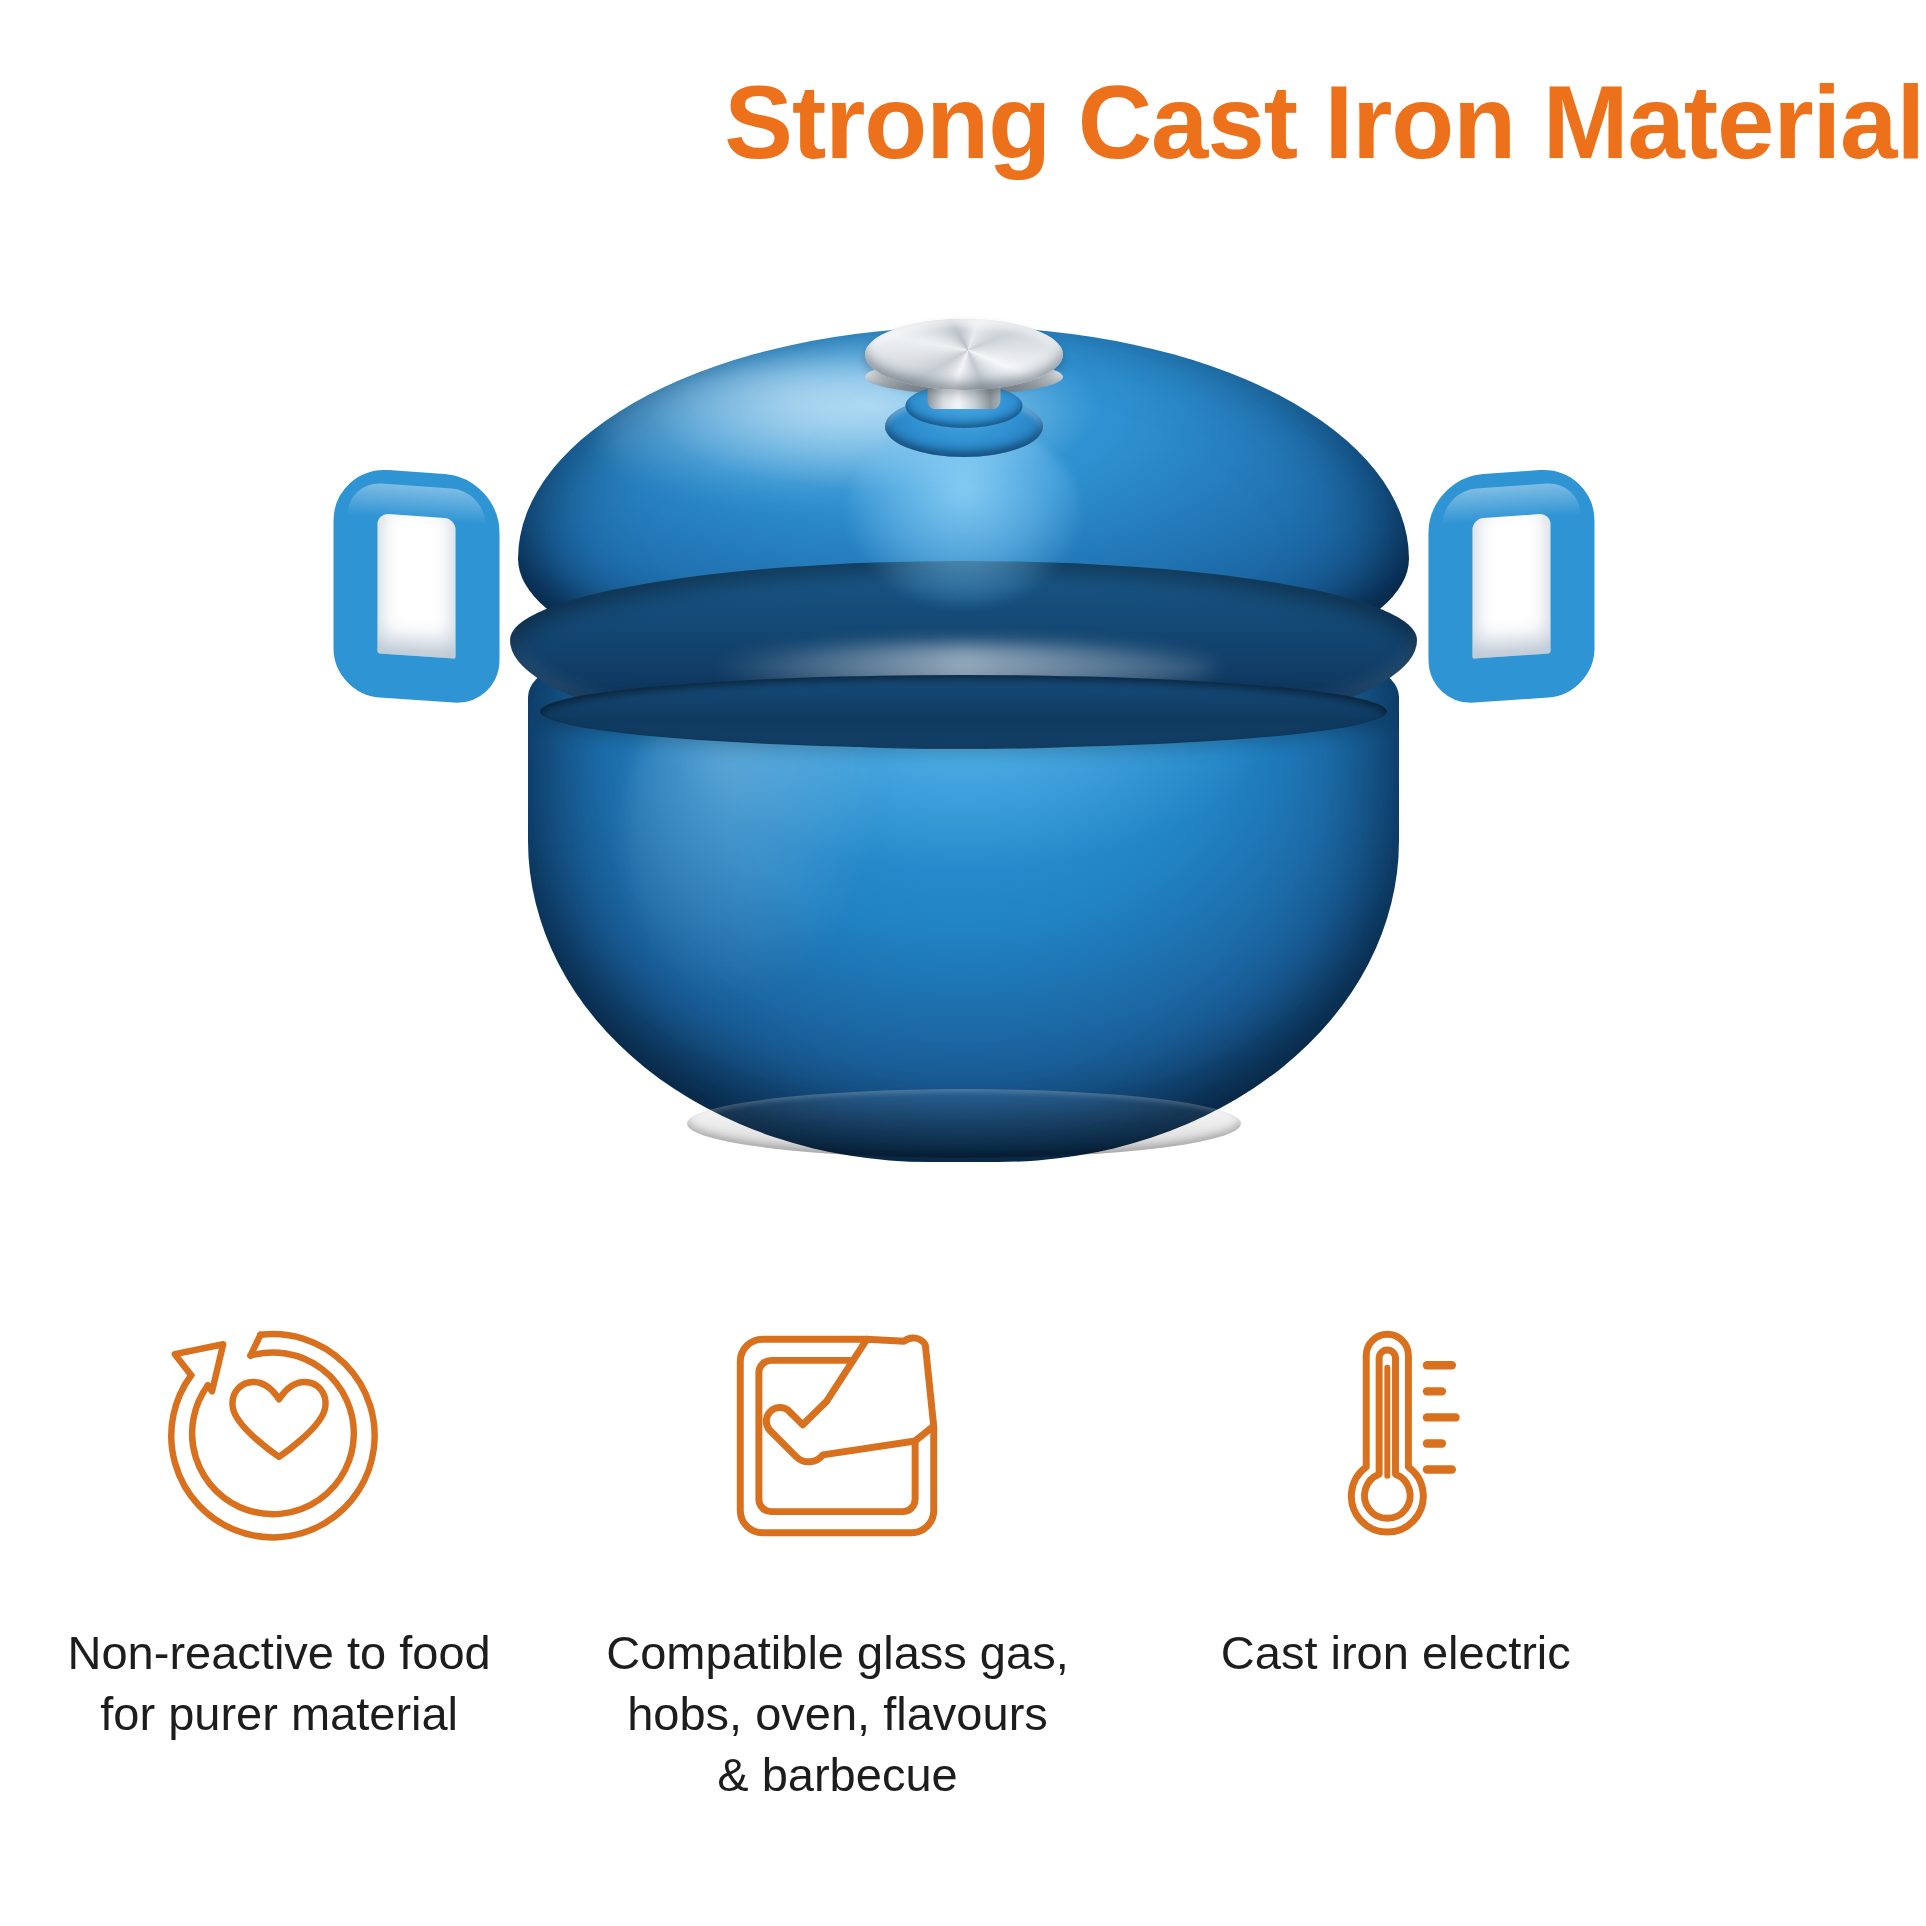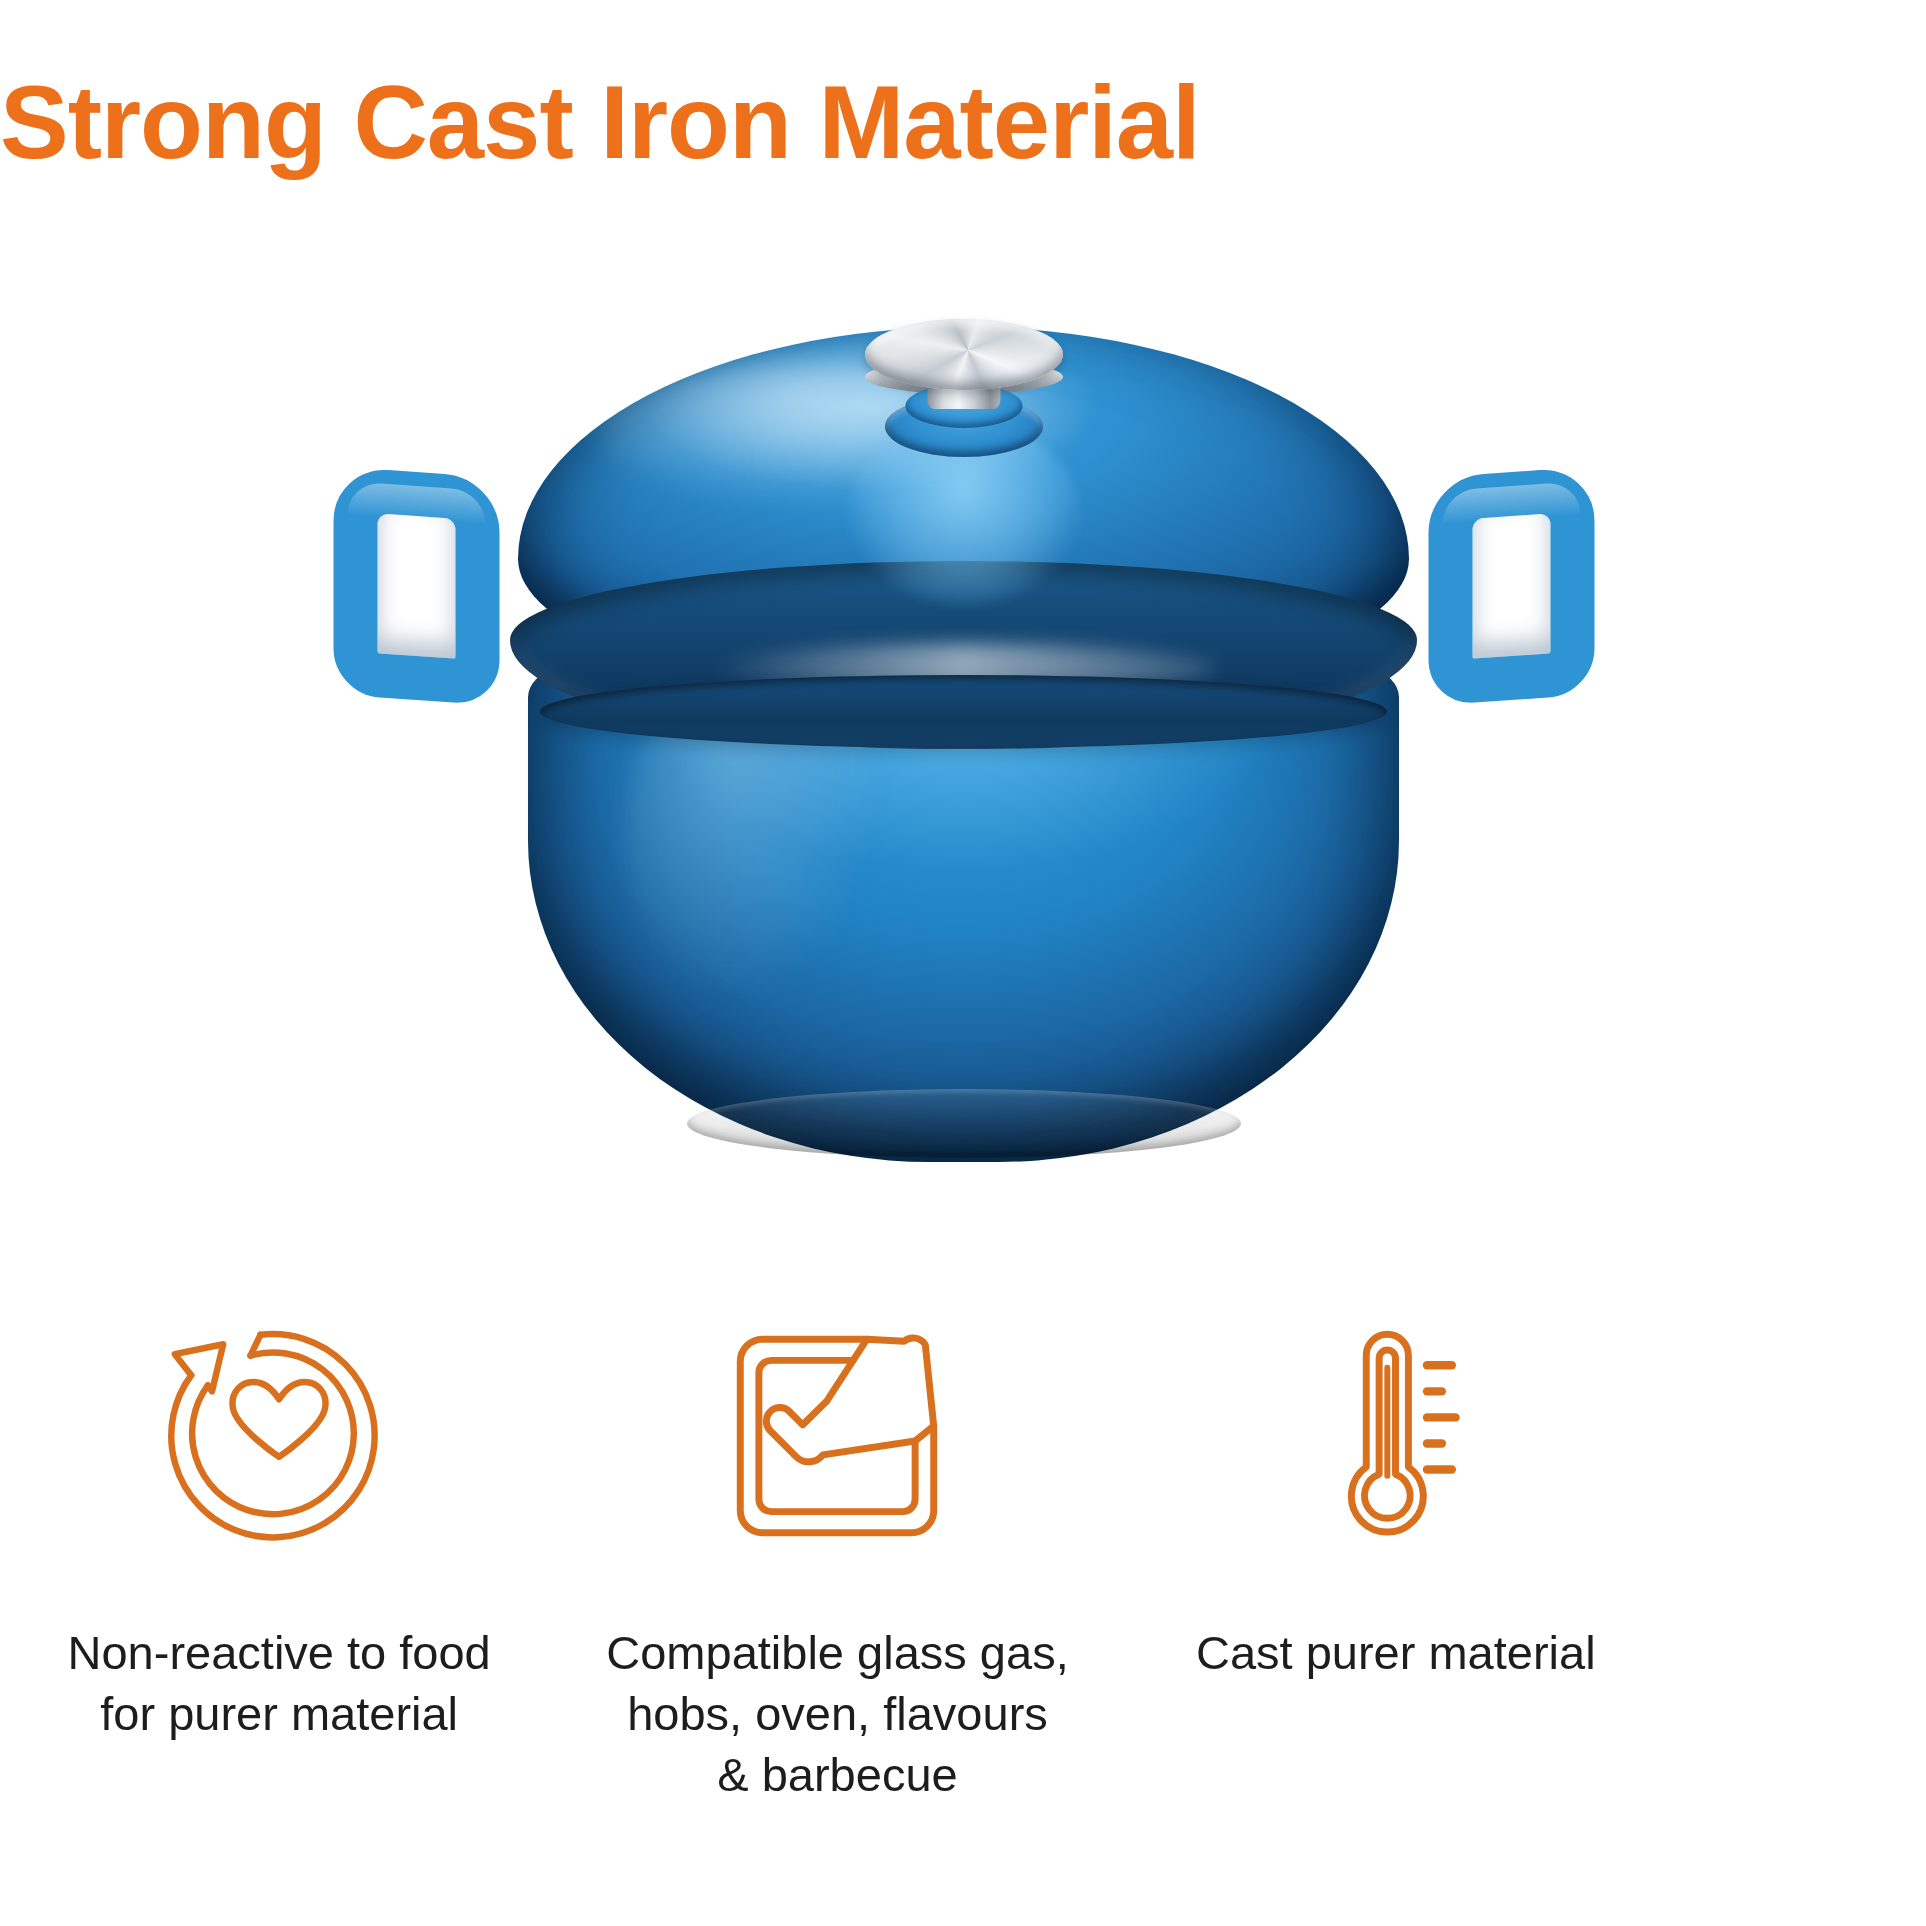--- a/index.html
+++ b/index.html
@@ -13,21 +13,21 @@
     position:relative;
     width:1927px; height:1927px;
     background:#ffffff;
   }
 
   
   .title-wrap {
     position:absolute;
     left:0; top:67px;
     width:1924px;
-    text-align:left;
+    text-align:right;
   }
   .title {
     display:inline-block;
     font-size:103px;
     font-weight:700;
     letter-spacing:-1px;
     color:#ED701A;
     line-height:1.08;
     white-space:nowrap;
   }
@@ -380,19 +380,19 @@
 
             <path d="M62.5 21.5 L72.5 21.5" stroke-width="3.4"></path>
             <path d="M62.5 32.0 L68.5 32.0" stroke-width="3.4"></path>
             <path d="M62.5 42.5 L74.0 42.5" stroke-width="3.4"></path>
             <path d="M62.5 53.0 L68.5 53.0" stroke-width="3.4"></path>
             <path d="M62.5 63.5 L72.5 63.5" stroke-width="3.4"></path>
           </g>
         </svg>
       </div>
       <div class="caption">
-        <span class="caption-line">Cast purer material</span>
+        <span class="caption-line">Cast iron electric</span>
       </div>
     </div>
 
   </div>
 </div>
 
 
 </body></html>

